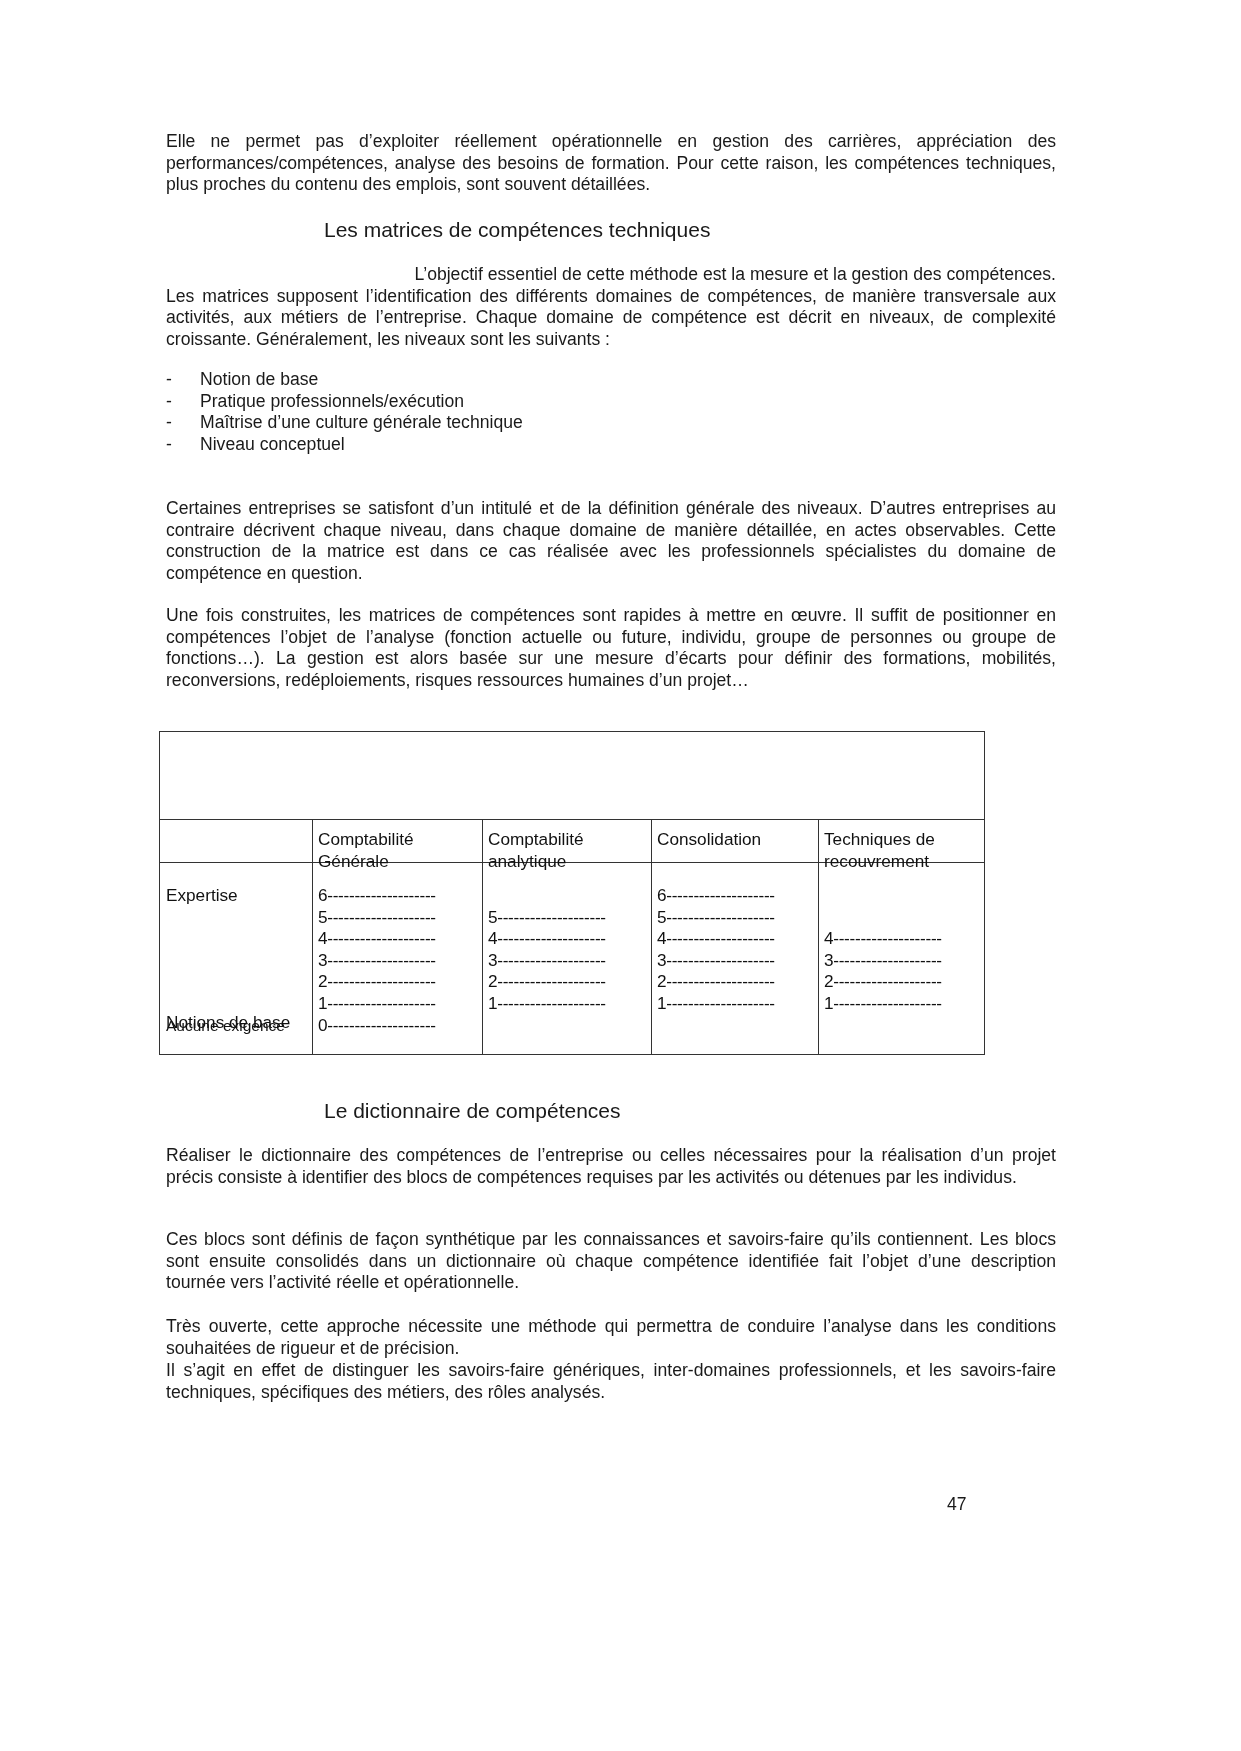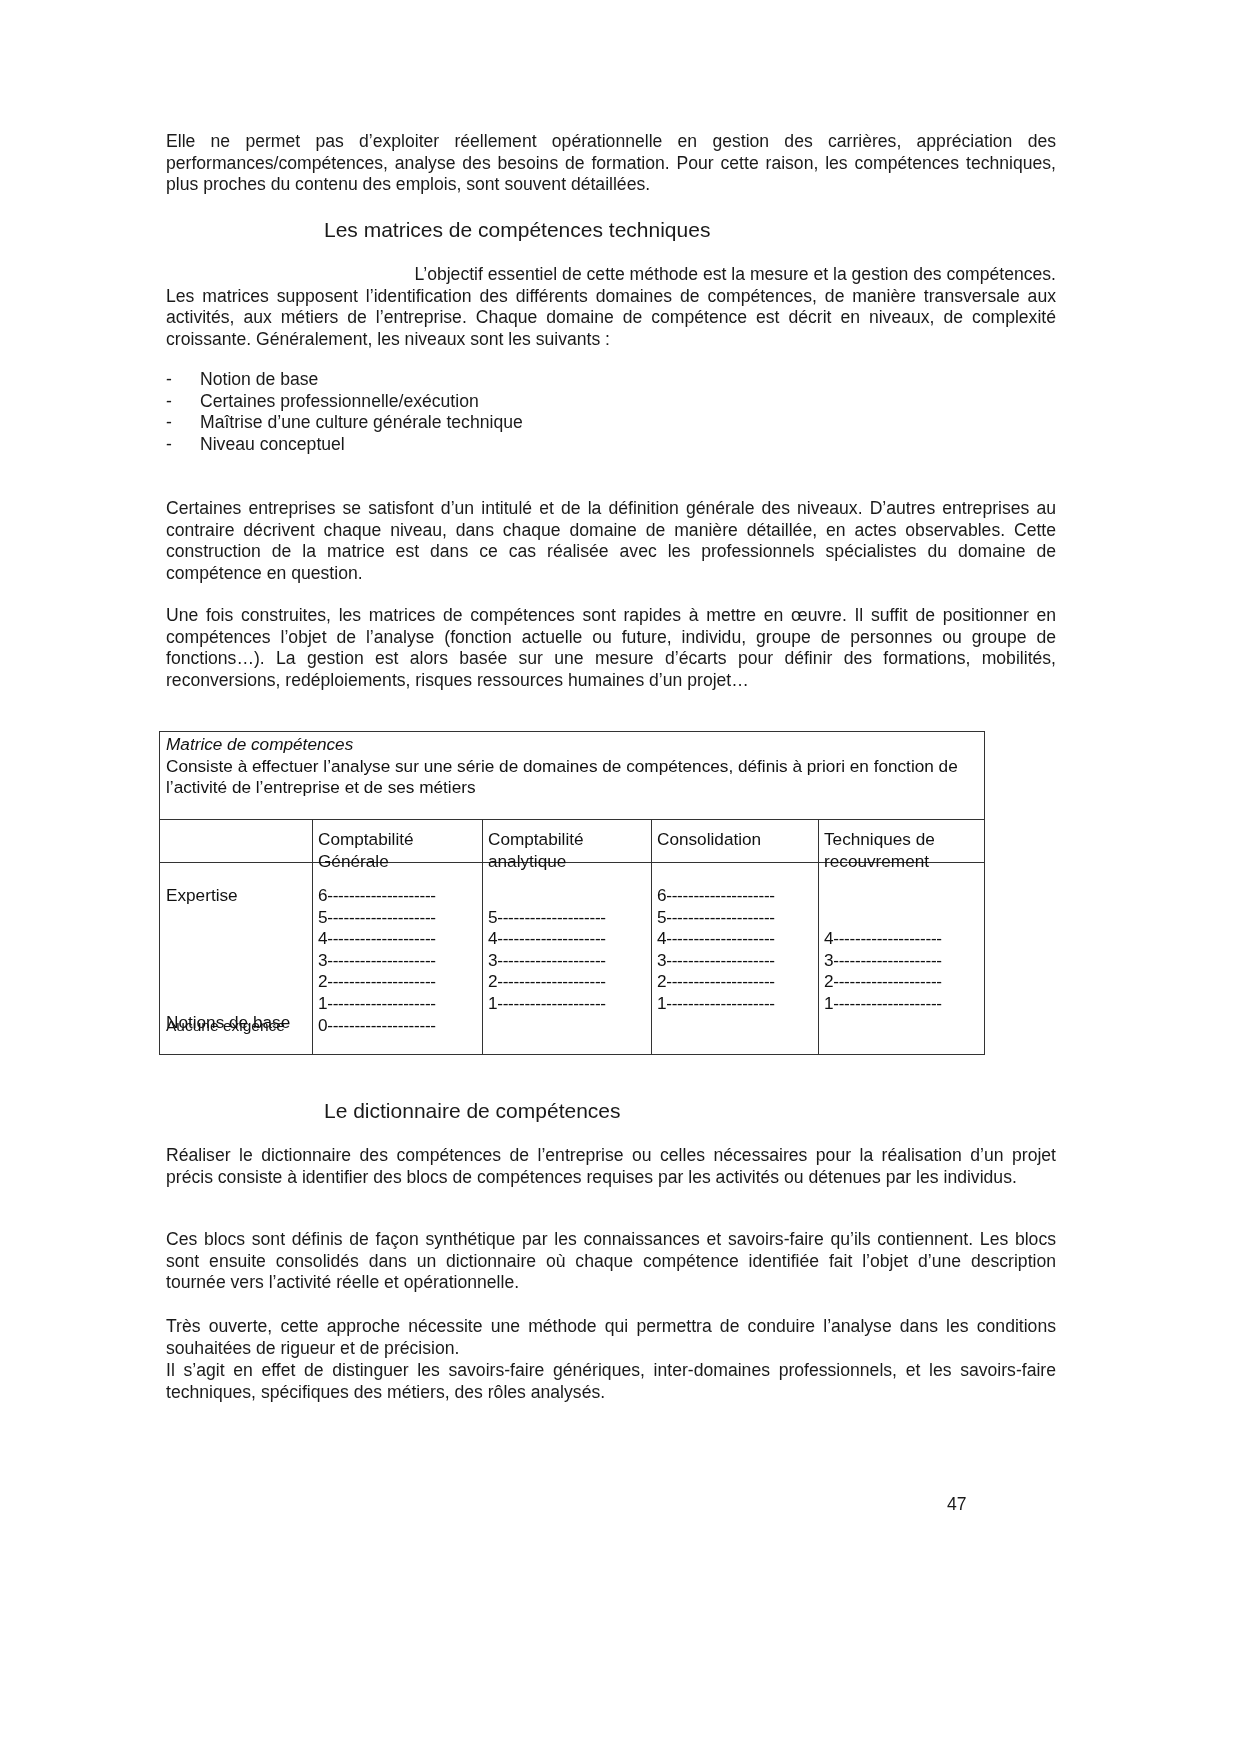--- a/index.html
+++ b/index.html
@@ -46,34 +46,30 @@
 
   <p class="p" style="top:131px;">Elle ne permet pas d’exploiter réellement opérationnelle en gestion des carrières, appréciation des performances/compétences, analyse des besoins de formation. Pour cette raison, les compétences techniques, plus proches du contenu des emplois, sont souvent détaillées.</p>
 
   <h2 class="h" style="top:217px;">Les matrices de compétences techniques</h2>
 
   <p class="p nojust" style="top:264px;">L’objectif essentiel de cette méthode est la mesure et la gestion des compétences.</p>
   <p class="p" style="top:285.6px;">Les matrices supposent l’identification des différents domaines de compétences, de manière transversale aux activités, aux métiers de l’entreprise. Chaque domaine de compétence est décrit en niveaux, de complexité croissante. Généralement, les niveaux sont les suivants :</p>
 
   <ul class="list">
     <li><span class="dash">-</span><span>Notion de base</span></li>
-    <li><span class="dash">-</span><span>Certaines professionnelle/exécution</span></li>
+    <li><span class="dash">-</span><span>Pratique professionnels/exécution</span></li>
     <li><span class="dash">-</span><span>Maîtrise d’une culture générale technique</span></li>
     <li><span class="dash">-</span><span>Niveau conceptuel</span></li>
   </ul>
 
   <p class="p" style="top:498px;">Certaines entreprises se satisfont d’un intitulé et de la définition générale des niveaux. D’autres entreprises au contraire décrivent chaque niveau, dans chaque domaine de manière détaillée, en actes observables. Cette construction de la matrice est dans ce cas réalisée avec les professionnels spécialistes du domaine de compétence en question.</p>
 
   <p class="p" style="top:605px;">Une fois construites, les matrices de compétences sont rapides à mettre en œuvre. Il suffit de positionner en compétences l’objet de l’analyse (fonction actuelle ou future, individu, groupe de personnes ou groupe de fonctions…). La gestion est alors basée sur une mesure d’écarts pour définir des formations, mobilités, reconversions, redéploiements, risques ressources humaines d’un projet…</p>
 
   <div class="box">
-    <div class="box-intro">
-      <div class="title">Matrice de compétences</div>
-      <div>Consiste à effectuer l’analyse sur une série de domaines de compétences, définis à priori en fonction de l’activité de l’entreprise et de ses métiers</div>
-    </div>
 
     <div class="grid">
       <div class="hline" style="top:0;"></div>
       <div class="hline" style="top:43px;"></div>
       <div class="vline" style="left:152px;"></div>
       <div class="vline" style="left:322px;"></div>
       <div class="vline" style="left:491px;"></div>
       <div class="vline" style="left:658px;"></div>
 
       <div class="rowlabel" style="top:66px;">Expertise</div>

